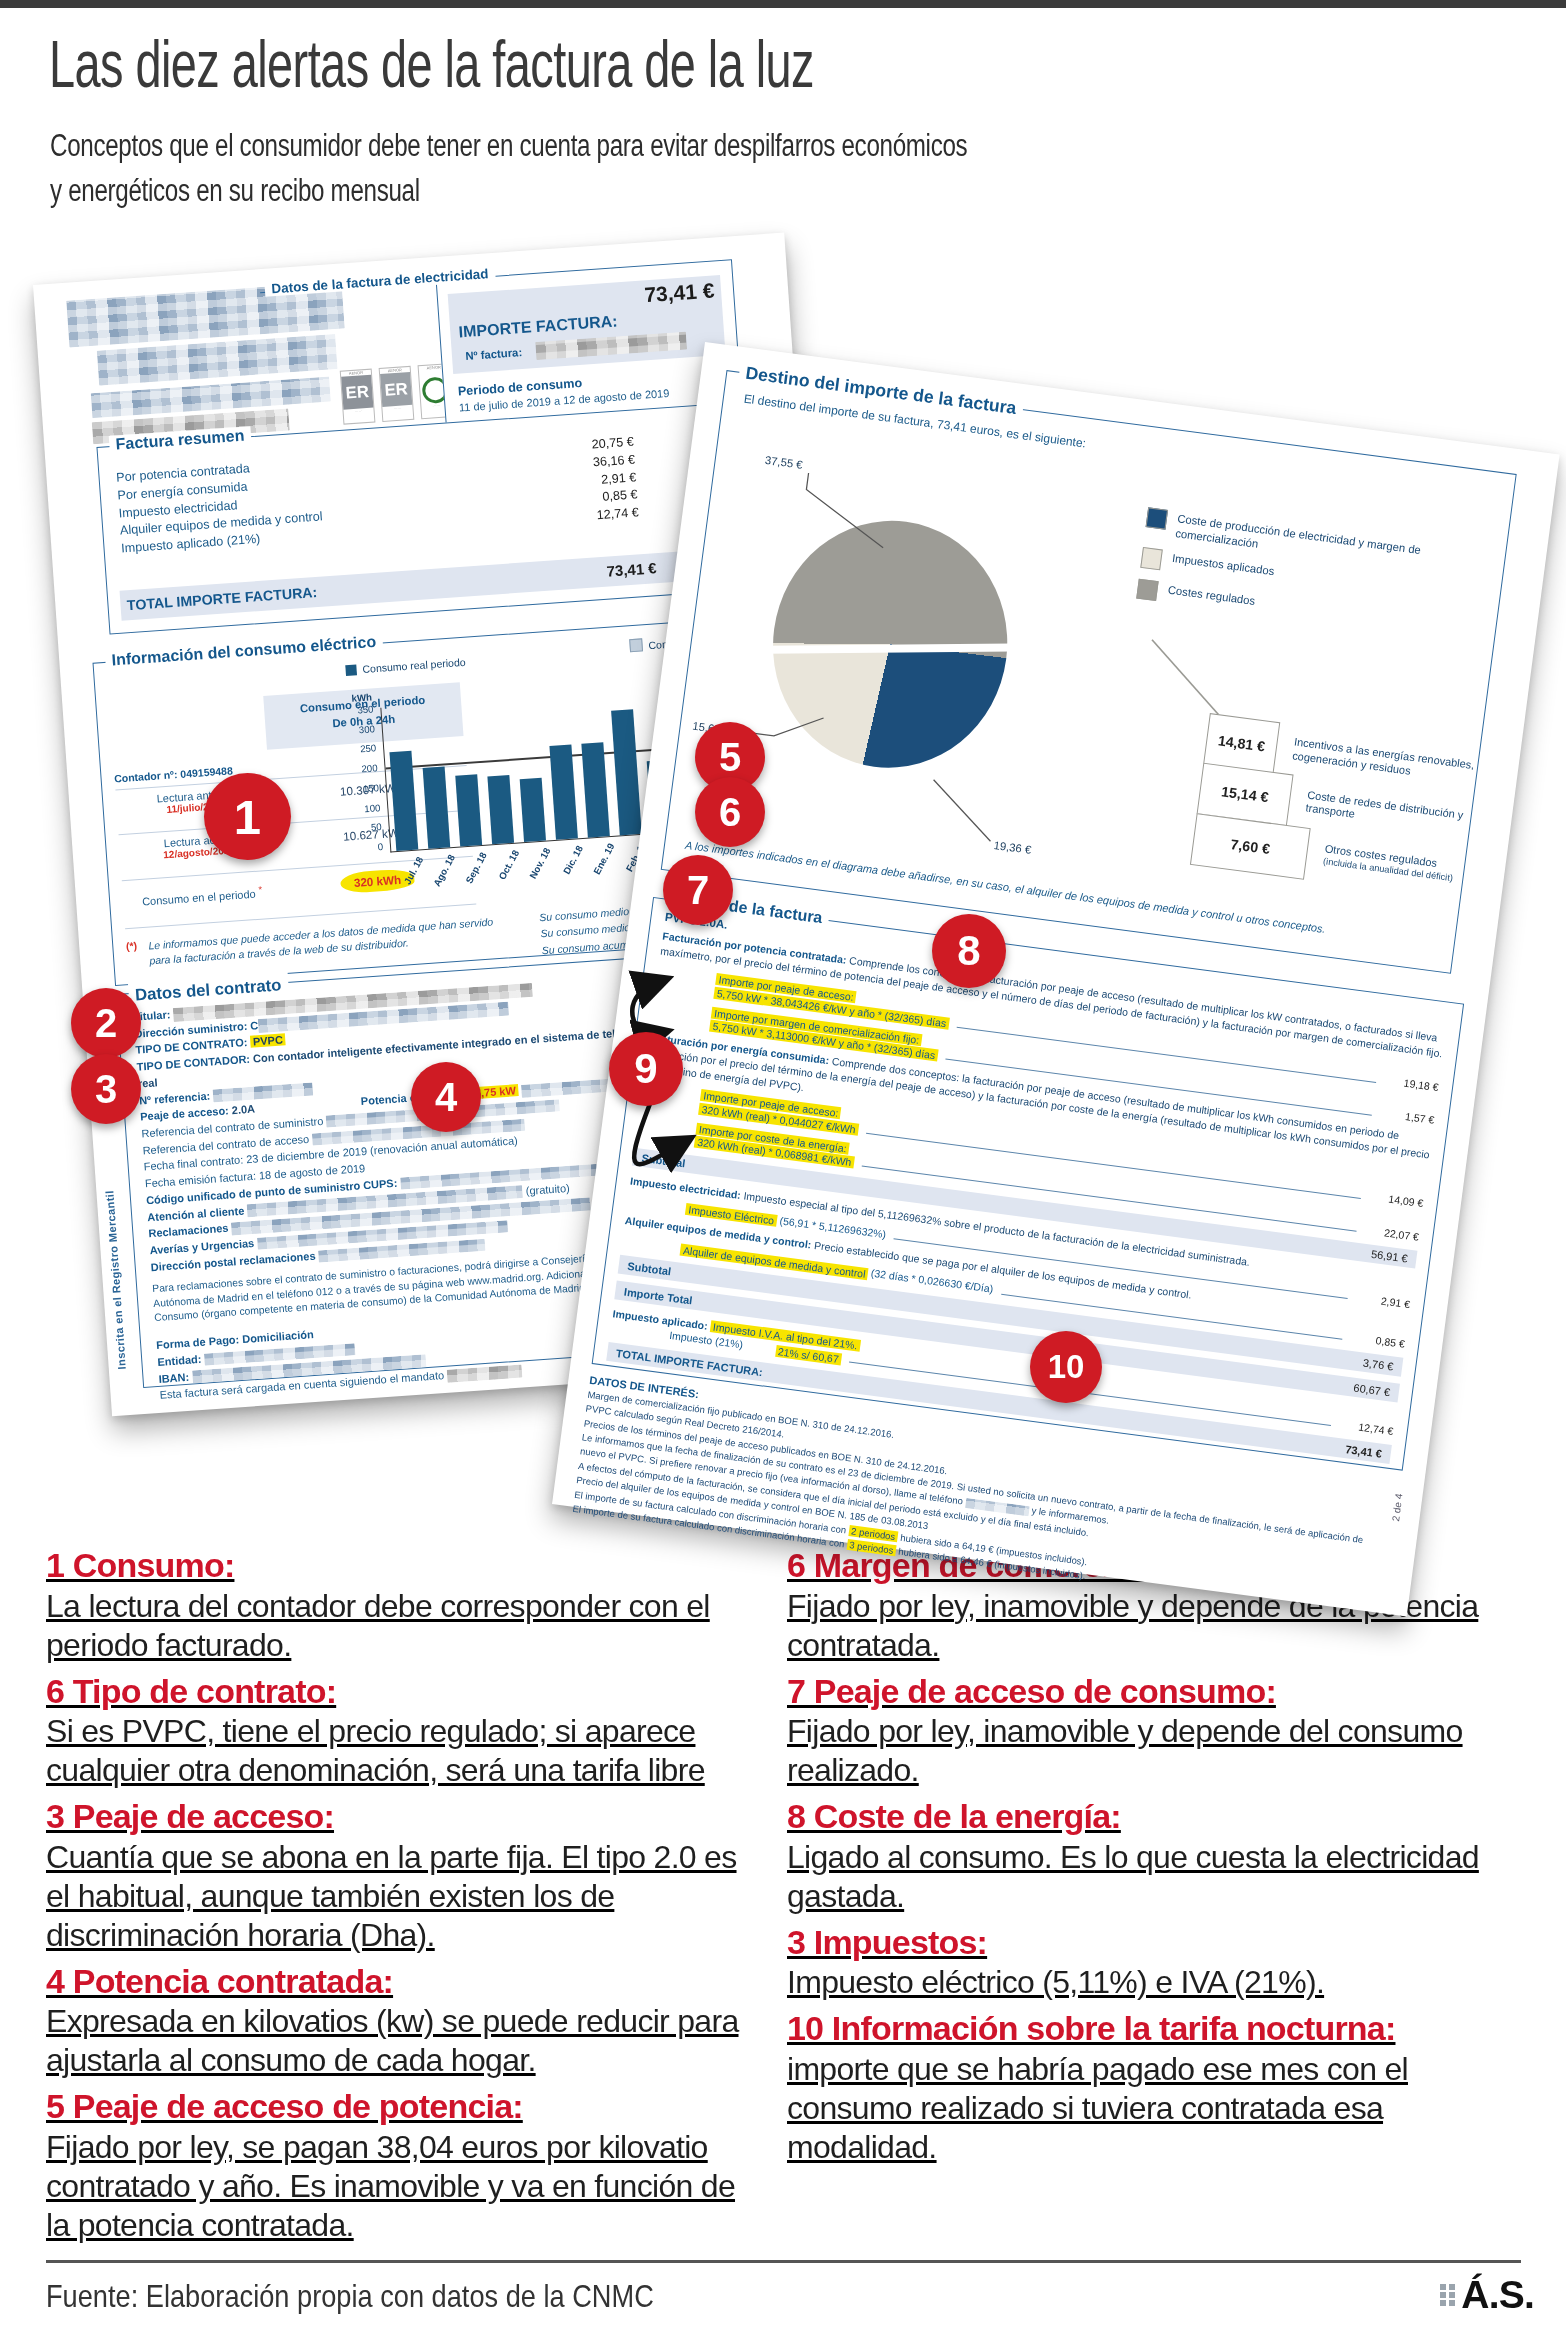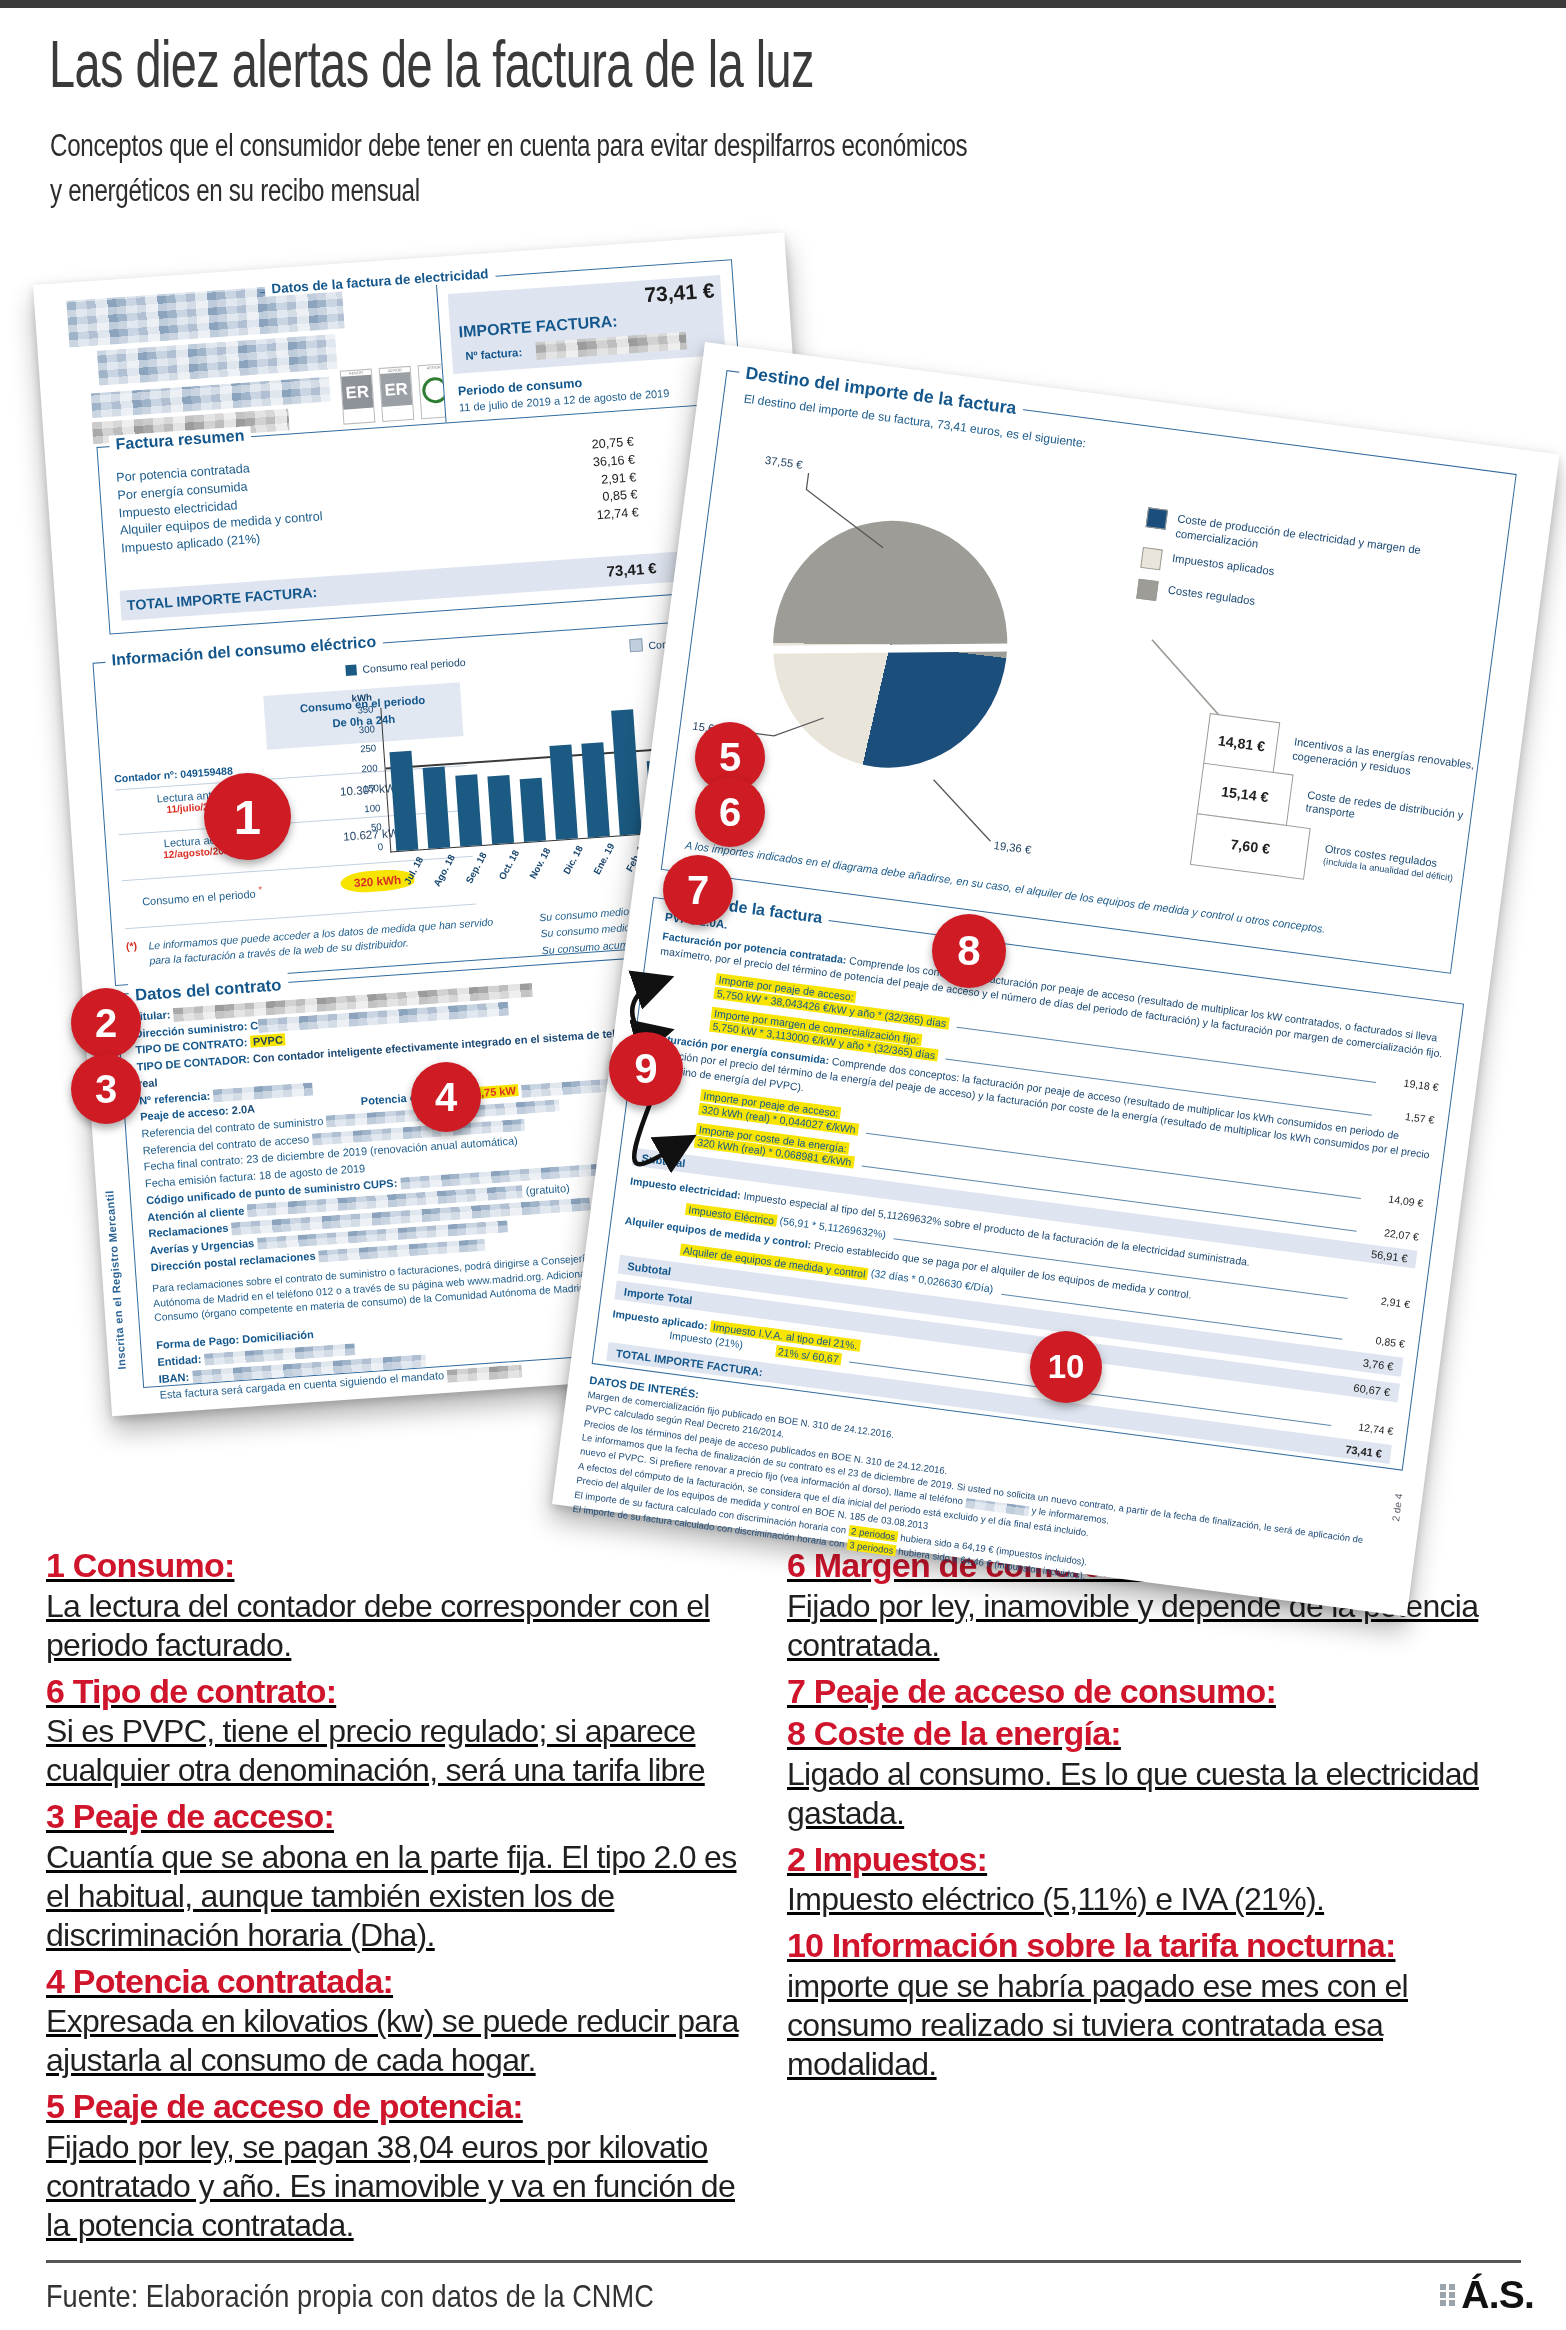--- a/index.html
+++ b/index.html
@@ -485,23 +485,24 @@
       <div class="co-p">Cuantía que se abona en la parte fija. El tipo 2.0 es el habitual, aunque también existen los de discriminación horaria (Dha).</div>
       <div class="co-h">4 Potencia contratada:</div>
       <div class="co-p">Expresada en kilovatios (kw) se puede reducir para ajustarla al consumo de cada hogar.</div>
       <div class="co-h">5 Peaje de acceso de potencia:</div>
       <div class="co-p">Fijado por ley, se pagan 38,04 euros por kilovatio contratado y año. Es inamovible y va en función de la potencia contratada.</div>
     </div>
   <div class="cocol" style="left:787px;width:737px;">
       <div class="co-h">6 Margen de comercialización fijo:</div>
       <div class="co-p">Fijado por ley, inamovible y depende de la potencia contratada.</div>
       <div class="co-h">7 Peaje de acceso de consumo:</div>
+      <div class="co-p">Fijado por ley, inamovible y depende del consumo realizado.</div>
       <div class="co-h">8 Coste de la energía:</div>
       <div class="co-p">Ligado al consumo. Es lo que cuesta la electricidad gastada.</div>
-      <div class="co-h">2 Impuestos:</div>
+      <div class="co-h">3 Impuestos:</div>
       <div class="co-p">Impuesto eléctrico (5,11%) e IVA (21%).</div>
       <div class="co-h">10 Información sobre la tarifa nocturna:</div>
       <div class="co-p">importe que se habría pagado ese mes con el consumo realizado si tuviera contratada esa modalidad.</div>
     </div>
 
   <div class="footline"></div>
   <div class="source">Fuente: Elaboración propia con datos de la CNMC</div>
   <div class="aslogo">
     <span class="asdots">
         <i></i>

